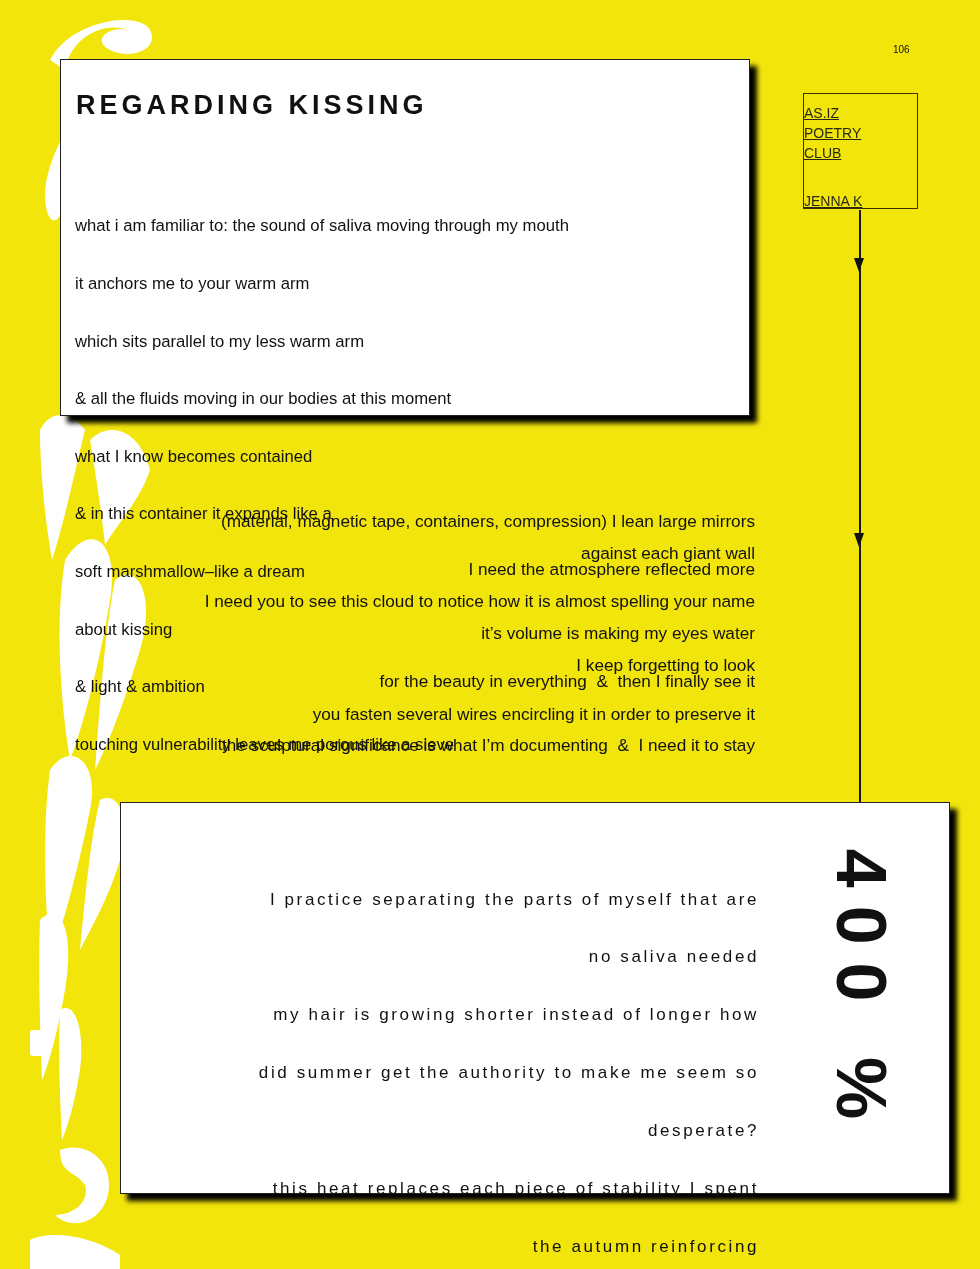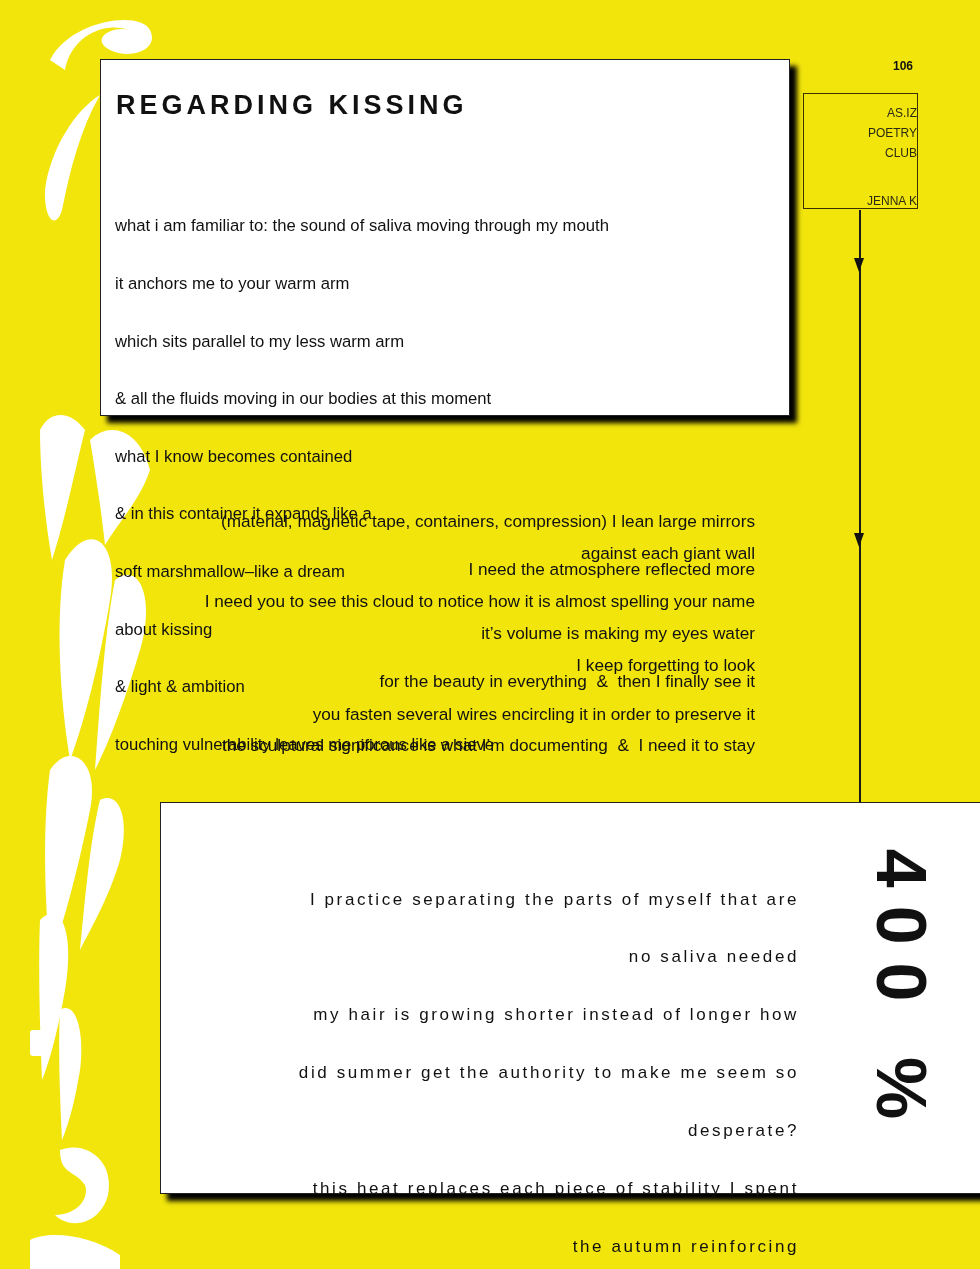--- a/index.html
+++ b/index.html
@@ -12,47 +12,46 @@
   .page { position: absolute; inset: 0; }
 
   
   .deco {
     position: absolute; left: -10px; top: 0; width: 200px; height: 1269px;
     overflow: hidden; pointer-events: none;
   }
   .deco svg { width: 100%; height: 100%; }
 
   .page-number {
-    position: absolute; left: 893px; top: 44px; font-size: 12px; font-weight: bold; margin-top: 15px;
+    position: absolute; left: 893px; top: 44px; font-size: 10px; font-weight: normal;
   }
 
   .card {
     position: absolute; background: #fff; border: 1.5px solid #222;
     box-shadow: 7px 7px 5px #000;
-    margin-left: 40px;
   }
 
   
   .card-kissing { left: 60px; top: 59px; width: 688px; height: 355px; }
   .kissing-title {
     position: absolute; left: 15px; top: 30px; font-size: 27px; font-weight: bold;
     letter-spacing: 4px;
   }
   .kissing-body {
     position: absolute; left: 14px; top: 118px;
     font-size: 17.2px; line-height: 19.2px; white-space: pre;
     transform: scaleX(0.97); transform-origin: left top;
   }
   .kissing-body div { height: 19.2px; }
 
   
   .credit-box {
     position: absolute; left: 803px; top: 93px; width: 115px; height: 116px;
-    border: 1.5px solid #3a3000; text-align: right; font-size: 12px; line-height: 20px;
-    color: #2a2a14; box-sizing: border-box; padding-top: 9px;
+    border: 1.5px solid #3a3000; text-align: left; font-size: 14px; line-height: 20px;
+    color: #2a2a14; box-sizing: border-box; padding-top: 9px; text-decoration: underline;
   }
   .credit-box .author { margin-top: 28px; }
 
   .connector {
     position: absolute; left: 859px; top: 210px; width: 1.5px; height: 592px; background: #1a1a1a;
   }
   .arrow {
     position: absolute; left: 854px; width: 0; height: 0;
     border-left: 5px solid transparent; border-right: 5px solid transparent;
     border-top: 14px solid #111;

